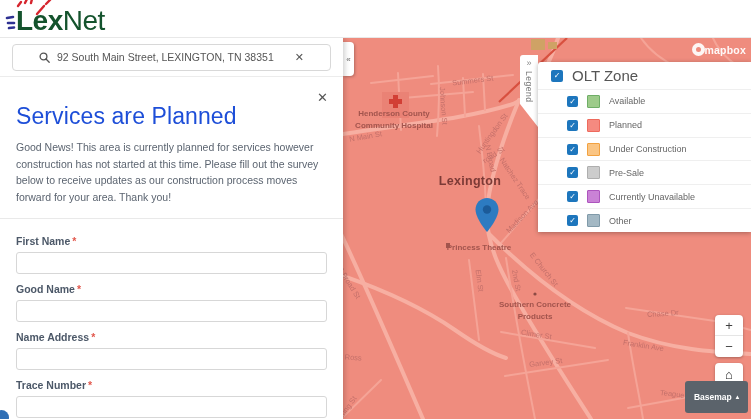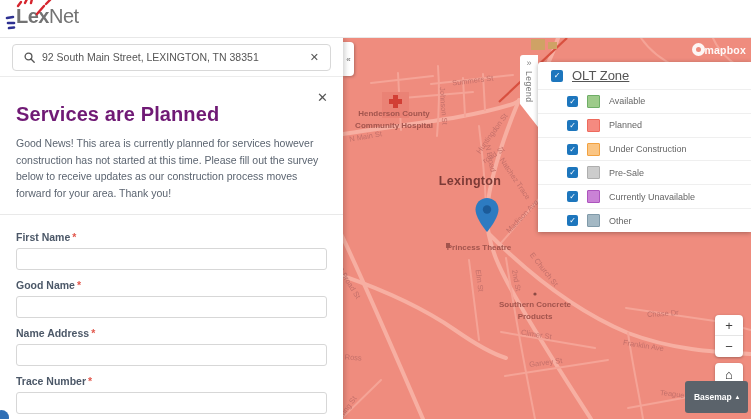--- a/index.html
+++ b/index.html
@@ -2,37 +2,37 @@
 <html><head>
 <meta charset="utf-8">
 <style>
   * { margin:0; padding:0; box-sizing:border-box; }
   html,body { width:751px; height:419px; overflow:hidden; }
   body { position:relative; font-family:"Liberation Sans",sans-serif; background:#fff; }
 
   
   .header { position:absolute; top:0; left:0; right:0; height:38px; background:#fff;
             border-bottom:1px solid #e8e8e8; z-index:6; }
-  .logo { position:absolute; left:16px; top:5px; font-size:20px; color:#737373; letter-spacing:-0.5px; }
+  .logo { position:absolute; left:16px; top:5px; font-size:28px; color:#14532d; letter-spacing:-0.5px; }
   .logo .lex { font-weight:bold; }
   .logo .net { font-weight:normal; }
   .logo-deco { position:absolute; left:-12px; top:-7px; pointer-events:none; }
 
   
   .left-panel { position:absolute; top:38px; left:0; width:343px; bottom:0; background:#fff;
                 z-index:5; box-shadow:2px 0 5px rgba(0,0,0,0.18); }
   .search-row { height:39px; border-bottom:1px solid #ececec; display:flex; align-items:center; padding:0 12px; }
   .search-box { flex:1; height:27px; border:1px solid #d8d8d8; border-radius:4px; display:flex;
-                align-items:center; padding:0 11px; gap:7px; background:#fff; }
+                align-items:center; padding:0 26px; gap:7px; background:#fff; }
   .search-box input { border:none; outline:none; flex:1; font-size:10.5px; color:#555; background:transparent; }
   .icon-btn { background:none; border:none; color:#555; font-size:11px; cursor:pointer; line-height:1; }
 
   .modal { position:relative; padding:26px 16px 0 16px; }
   .modal-close { position:absolute; top:13px; right:15px; font-size:13px; color:#555; background:none; border:none; cursor:pointer; }
-  .modal h1 { font-size:20px; font-weight:bold; color:#701a75; letter-spacing:0.1px; }
+  .modal h1 { font-size:23px; font-weight:normal; color:#1d4ed8; letter-spacing:0.1px; }
   .modal p { margin-top:9px; font-size:10.5px; line-height:1.58; color:#5b6470; }
   .modal .divider { margin:13px -16px 0 -16px; border-top:1px solid #e9e9e9; }
   form { margin-top:16px; }
   .fgroup { margin-bottom:9px; }
   .flabel { font-size:10.5px; font-weight:bold; color:#4c5868; margin-bottom:5px; }
   .req { color:#e2574c; margin-left:2px; }
   .finput { width:100%; height:22px; border:1px solid #d7d7d7; border-radius:3px; background:#fff; outline:none; padding:0 6px; font-size:11px; color:#444; }
 
   .chat-frag { position:absolute; left:-6px; bottom:-6px; width:15px; height:15px; border-radius:50%;
                background:#2f6fb5; z-index:9; }
@@ -70,21 +70,21 @@
                   display:flex; flex-direction:column; z-index:4; }
   .legend-row { display:flex; align-items:center; gap:9px; border-bottom:1px solid #efefef; }
   .legend-parent { height:28px; padding-left:13px; }
   .legend-item { flex:1; padding-left:29px; }
   .legend-row:last-child { border-bottom:none; }
   .cbx { width:11px; height:11px; border-radius:2px; color:#fff; font-size:8px; line-height:11px;
          text-align:center; cursor:pointer; flex:none; }
   .legend-parent .cbx { width:12px; height:12px; line-height:12px; }
   .swatch { width:13px; height:13px; border:1.5px solid; border-radius:1px; flex:none; }
   .legend-label { font-size:9px; color:#666; }
-  .legend-parent .legend-label { font-size:13px; color:#555;text-decoration:underline; }
+  .legend-parent .legend-label { font-size:15px; color:#555; }
 
   
   .zoom-ctrl { position:absolute; right:8px; top:277px; width:28px; background:#fff; border-radius:4px;
                box-shadow:0 1px 3px rgba(0,0,0,.3); z-index:3; }
   .zoom-btn { height:21px; display:flex; align-items:center; justify-content:center; font-size:13px;
               color:#404040; cursor:pointer; }
   .zoom-btn:first-child { border-bottom:1px solid #e5e5e5; }
   .home-btn { position:absolute; right:8px; top:325px; width:28px; height:22px; background:#fff;
               border-radius:4px; box-shadow:0 1px 3px rgba(0,0,0,.3); display:flex; align-items:center;
               justify-content:center; font-size:13px; font-weight:bold; color:#222; cursor:pointer; z-index:3; }

